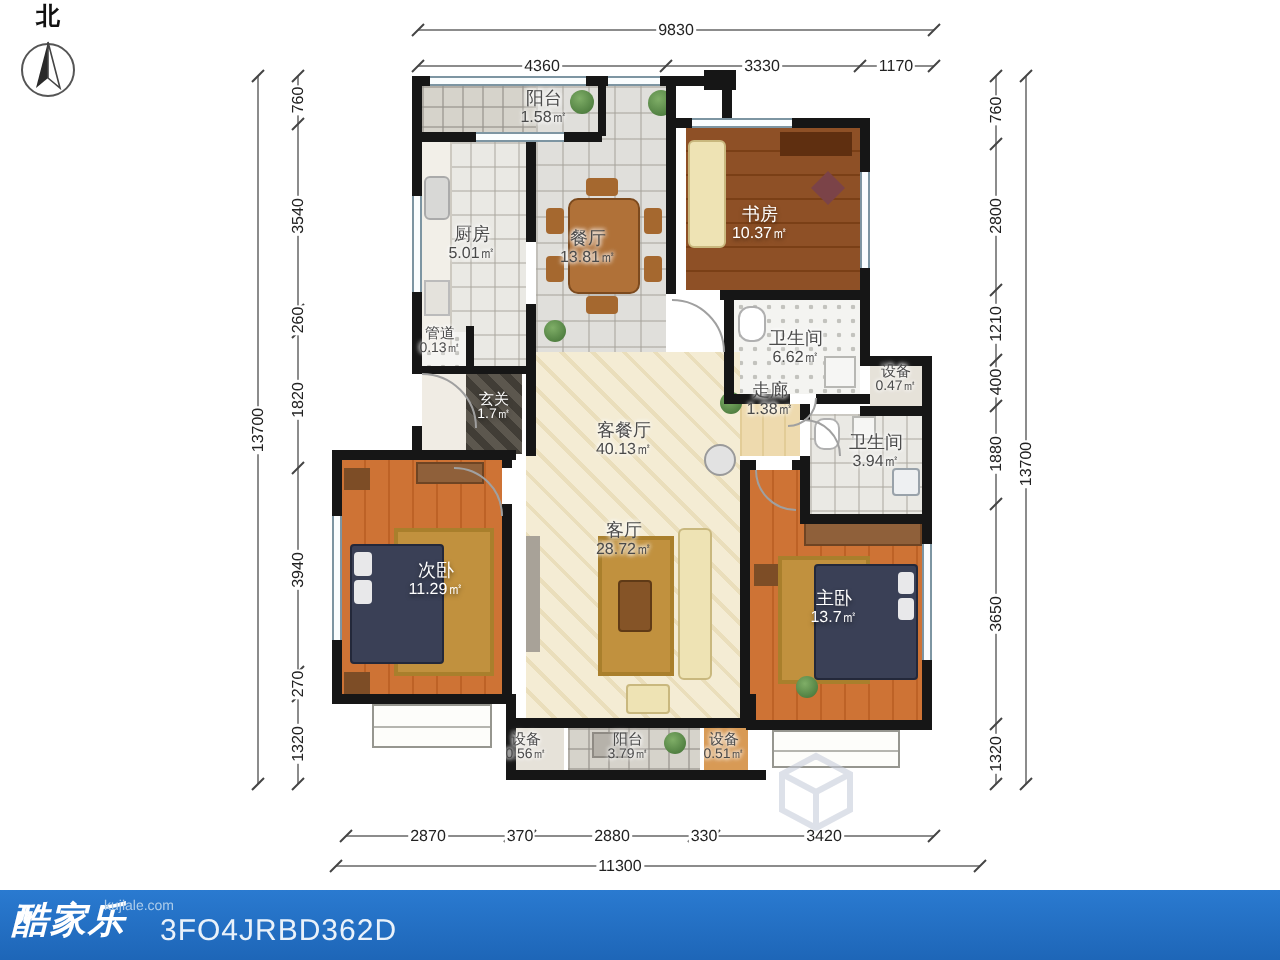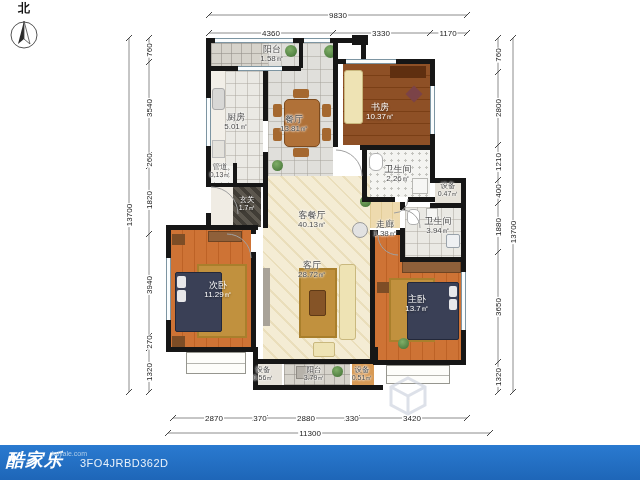--- a/index.html
+++ b/index.html
@@ -30,21 +30,21 @@
   .rlabel.light{color:#fff;text-shadow:0 1px 2px rgba(0,0,0,.55)}
   .rlabel.tiny{line-height:8px}
   .rlabel.tiny .rname{font-size:7.5px}
   .rlabel.tiny .area{font-size:7px}
   .dimlab{position:absolute;transform:translate(-50%,-50%);font-size:8px;color:#222;background:#fff;padding:0 1px;line-height:9px;z-index:5;white-space:nowrap}
   .dimlab.v{transform:translate(-50%,-50%) rotate(-90deg)}
   .watermark{position:absolute;z-index:7;color:#c8cedb;opacity:.6;font-size:33px;font-weight:bold;letter-spacing:3px;display:flex;align-items:center;gap:6px}
   .footer{position:absolute;left:0;top:445px;width:640px;height:40px;background:linear-gradient(180deg,#2a7ad0,#1c63b4);z-index:10;color:#fff}
   .brand{position:absolute;left:6px;top:3px;font-size:18px;font-weight:bold;font-style:italic;letter-spacing:1px}
   .site{position:absolute;left:52px;top:5px;font-size:7px;color:#aecdea}
-  .planid{position:absolute;left:80px;top:12px;font-size:11px;color:#eaf2fa;letter-spacing:.5px}
+  .planid{position:absolute;left:80px;top:12px;font-size:15px;color:#eaf2fa;letter-spacing:.5px}
   .netarea{position:absolute;right:8px;top:3px;font-size:17px;font-weight:bold}
   .north{position:absolute;left:6px;top:0;z-index:8;width:36px;text-align:center}
   .north .nl{font-size:12px;font-weight:bold;color:#111}
 </style>
 </head>
 <body>
 
 <div class="canvas">
 
   <div class="north">
@@ -250,27 +250,27 @@
   <div class="rlabel tiny" style="left:220px;top:163px">
       <span class="rname">管道</span>
       <span class="area">0.13㎡</span>
     </div>
   <div class="rlabel light tiny" style="left:247px;top:196px">
       <span class="rname">玄关</span>
       <span class="area">1.7㎡</span>
     </div>
   <div class="rlabel" style="left:398px;top:164px">
       <span class="rname">卫生间</span>
-      <span class="area">2.26㎡</span>
+      <span class="area">6.62㎡</span>
     </div>
   <div class="rlabel tiny" style="left:448px;top:182px">
       <span class="rname">设备</span>
       <span class="area">0.47㎡</span>
     </div>
-  <div class="rlabel" style="left:385px;top:219px">
+  <div class="rlabel" style="left:385px;top:190px">
       <span class="rname">走廊</span>
       <span class="area">1.38㎡</span>
     </div>
   <div class="rlabel" style="left:438px;top:216px">
       <span class="rname">卫生间</span>
       <span class="area">3.94㎡</span>
     </div>
   <div class="rlabel" style="left:312px;top:210px">
       <span class="rname">客餐厅</span>
       <span class="area">40.13㎡</span>

